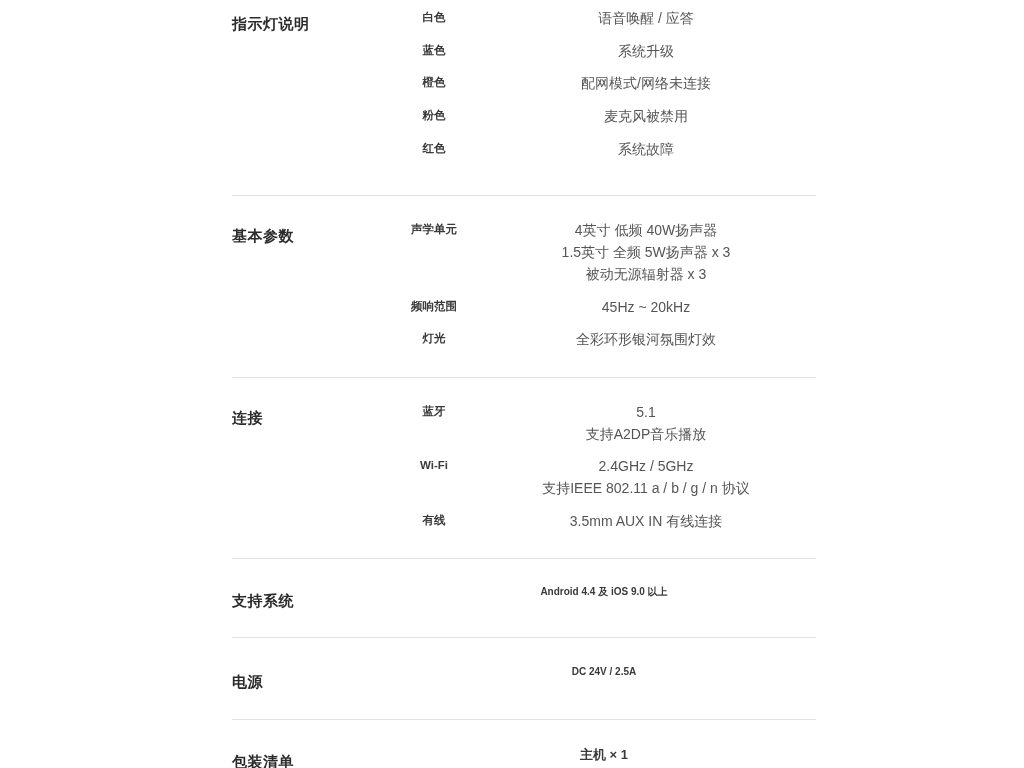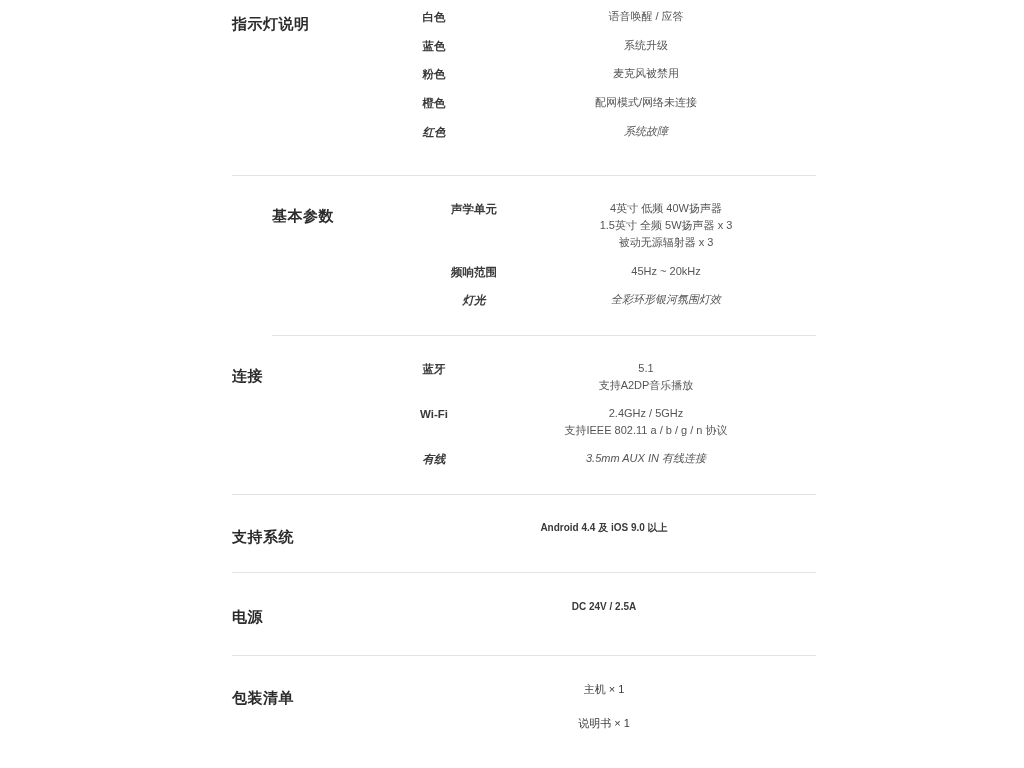--- a/index.html
+++ b/index.html
@@ -45,53 +45,53 @@
   .sec-body {
     flex: 1 1 auto;
     padding-bottom: 2px;
     text-align: center;
   }
   .row {
     display: flex;
     align-items: flex-start;
     margin-bottom: 11px;
   }
-  .row:last-child { margin-bottom: 0; font-style: italic; }
+  .row:last-child { margin-bottom: 0; }
   .row .label {
     width: 84px;
     flex: 0 0 84px;
     font-size: 11.5px;
     font-weight: bold;
     color: #3a3a3a;
     line-height: 1.45;
     padding-top: 1px;
   }
   .row .value {
     flex: 1 1 auto;
-    font-size: 11px;
+    font-size: 14px;
     color: #555555;
     line-height: 1.55;
   }
   .row .value div { white-space: nowrap; }
   .single-line {
     font-size: 10px;
     font-weight: bold;
     color: #3a3a3a;
   }
   .pack-item {
-    font-size: 11px;
-    font-weight: normal;
+    font-size: 13px;
+    font-weight: bold;
     color: #3a3a3a;
     margin-bottom: 19px;
   }
   .pack-item:last-child { margin-bottom: 0; }
 
   
   #sec-indicator { padding-top: 8px; padding-bottom: 22px; }
-  #sec-basic     { padding-top: 24px; padding-bottom: 24px; margin-left: 40px; }
+  #sec-basic     { padding-top: 24px; padding-bottom: 24px; }
   #sec-connect   { padding-top: 24px; padding-bottom: 24px; }
   #sec-os        { padding-top: 26px; padding-bottom: 26px; }
   #sec-power     { padding-top: 28px; padding-bottom: 28px; }
   #sec-pack      { padding-top: 26px; padding-bottom: 10px; }
   #sec-indicator .row { margin-bottom: 11px; }
 </style>
 </head>
 <body>
 
 <div class="page">
@@ -106,29 +106,29 @@
             <div>语音唤醒 / 应答</div>
           </div>
         </div>
         <div class="row">
           <div class="label">蓝色</div>
           <div class="value">
             <div>系统升级</div>
           </div>
         </div>
         <div class="row">
+          <div class="label">橙色</div>
+          <div class="value">
+            <div>配网模式/网络未连接</div>
+          </div>
+        </div>
+        <div class="row">
           <div class="label">粉色</div>
           <div class="value">
             <div>麦克风被禁用</div>
-          </div>
-        </div>
-        <div class="row">
-          <div class="label">橙色</div>
-          <div class="value">
-            <div>配网模式/网络未连接</div>
           </div>
         </div>
         <div class="row">
           <div class="label">红色</div>
           <div class="value">
             <div>系统故障</div>
           </div>
         </div>
       </div>
     </div>

